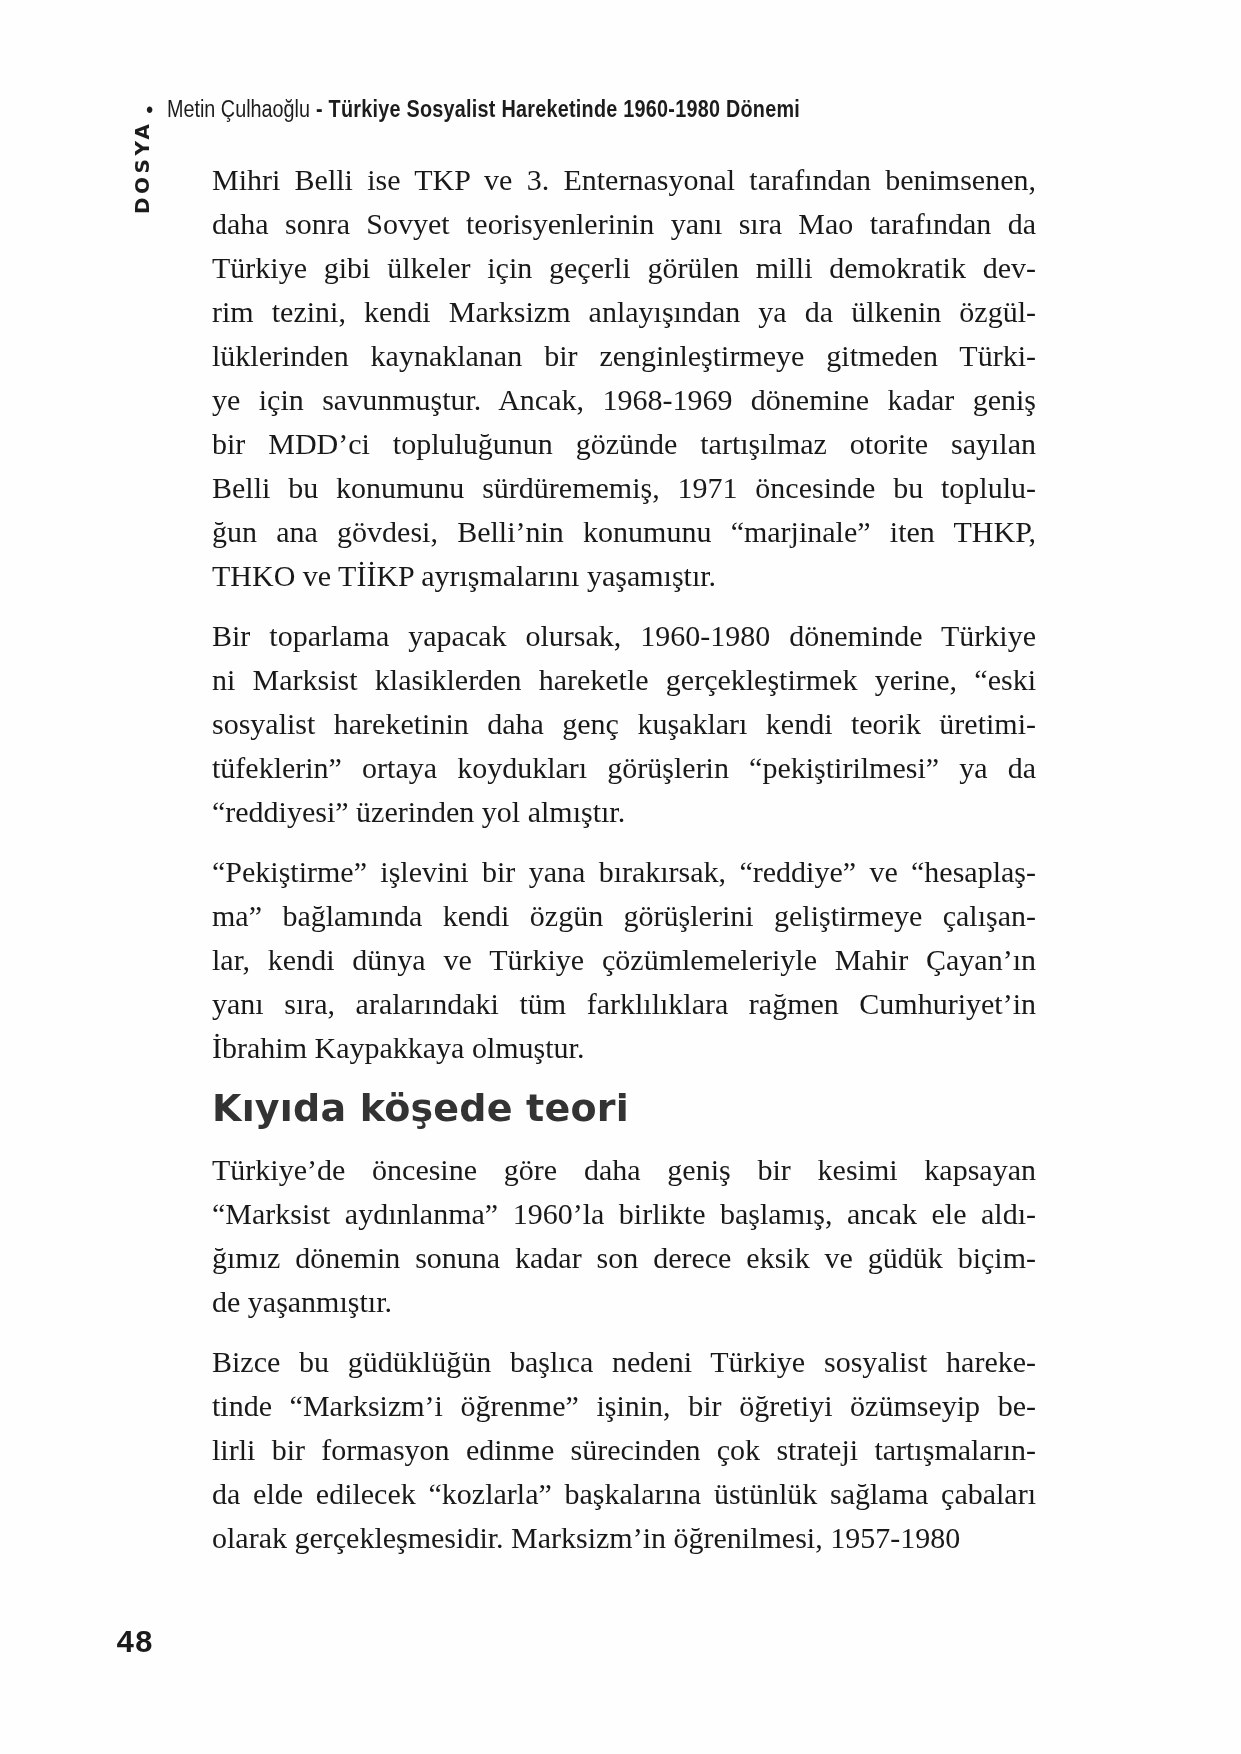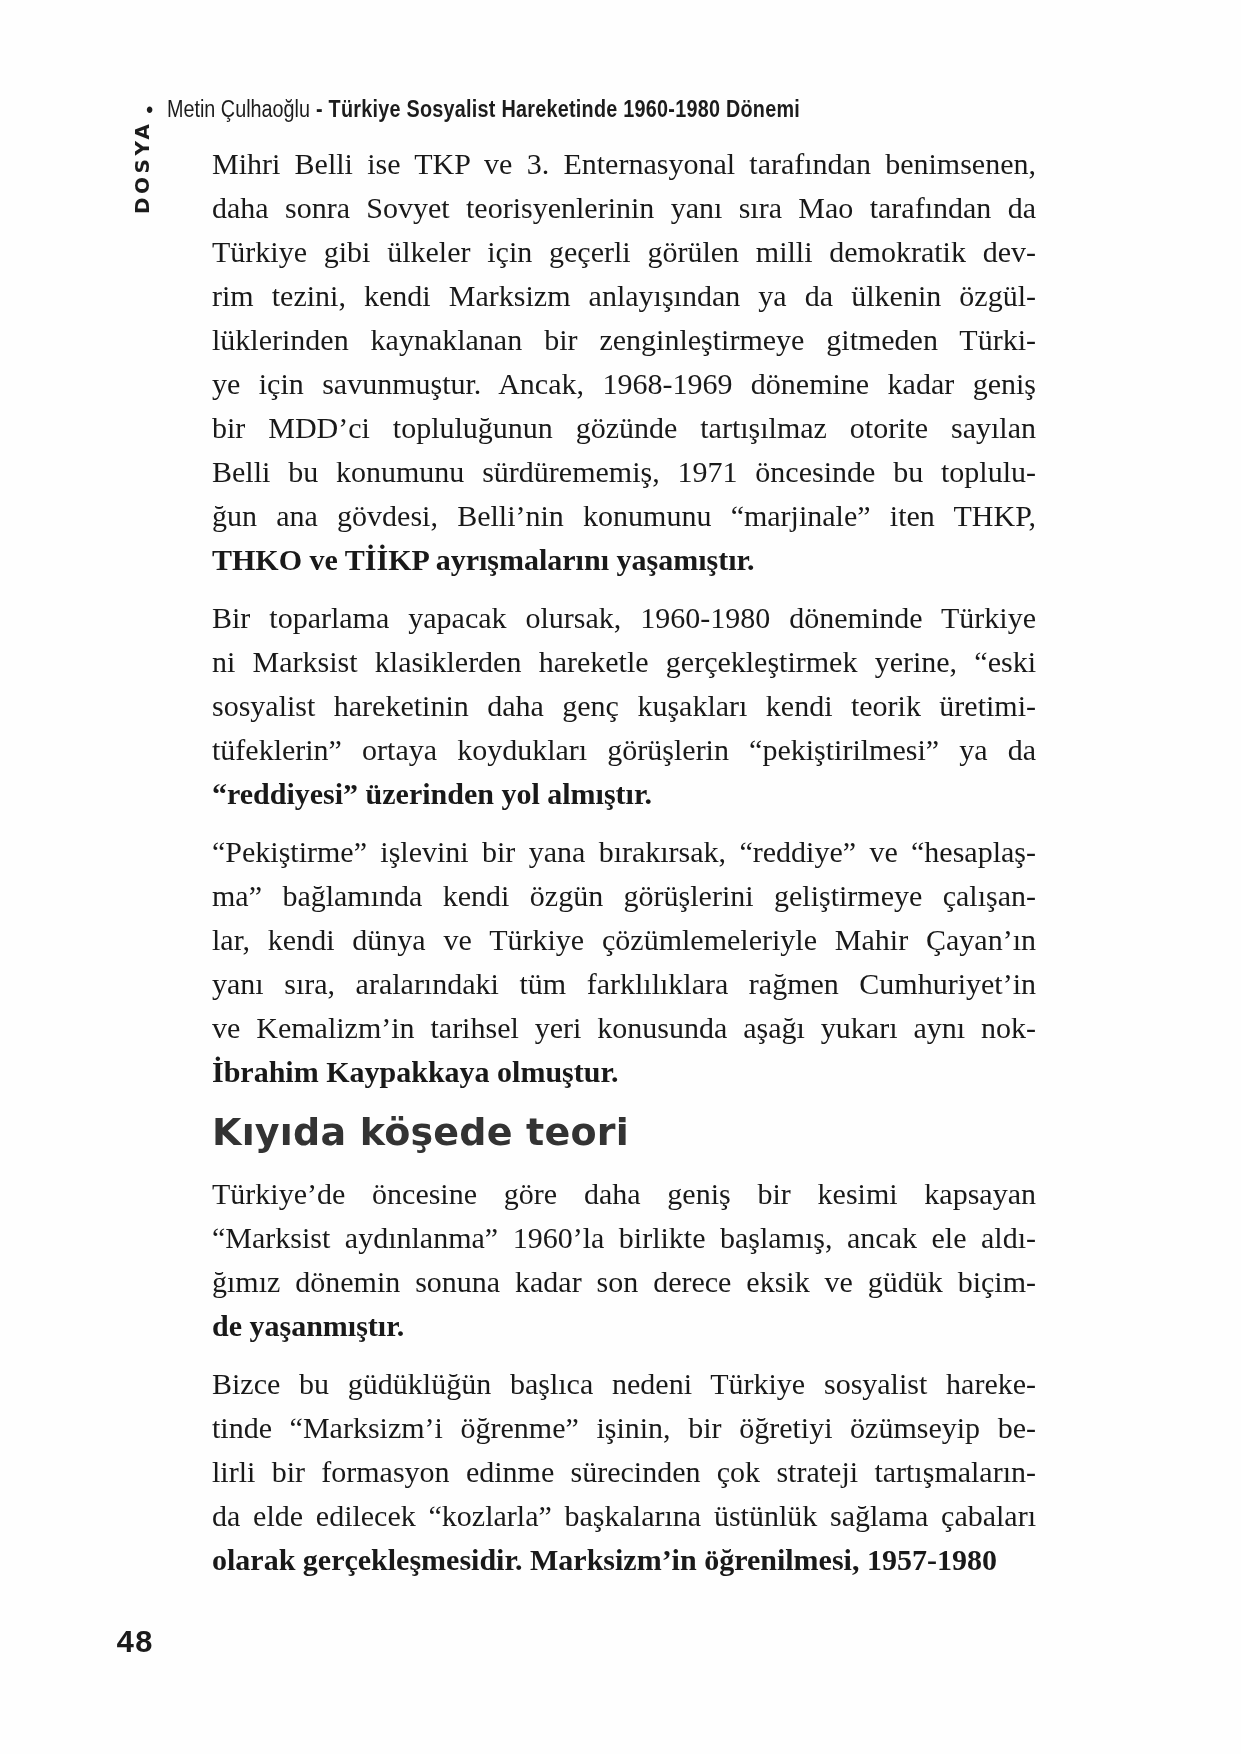--- a/index.html
+++ b/index.html
@@ -56,30 +56,30 @@
 
   
   .content {
     position: absolute;
     left: 212px;
     top: 142px;
     width: 824px;
     font-family: "Liberation Serif", serif;
     color: #191919;
   }
-  .paragraph { margin: 0 0 14px 0; }
+  .paragraph { margin: 16px 0 14px 0; }
   .line {
     font-size: 30px;
     line-height: 44px;
     height: 44px;
     text-align: justify;
     text-align-last: justify;
     white-space: normal;
   }
-  .line.last { text-align-last: left; font-weight: bold; }
+  .line.last { text-align-last: left; }
 
   .section-heading {
     font-family: "DejaVu Sans", sans-serif;
     font-weight: 600;
     font-size: 38px;
     line-height: 48px;
     color: #333333;
     margin: 1px 0 16px 0;
     letter-spacing: 0.2px;
   }
@@ -127,21 +127,20 @@
         <div class="line">ni Marksist klasiklerden hareketle gerçekleştirmek yerine, “eski</div>
         <div class="line">sosyalist hareketinin daha genç kuşakları kendi teorik üretimi-</div>
         <div class="line">tüfeklerin” ortaya koydukları görüşlerin “pekiştirilmesi” ya da</div>
         <div class="line last">“reddiyesi” üzerinden yol almıştır.</div>
       </div>
       <div class="paragraph">
         <div class="line">“Pekiştirme” işlevini bir yana bırakırsak, “reddiye” ve “hesaplaş-</div>
         <div class="line">ma” bağlamında kendi özgün görüşlerini geliştirmeye çalışan-</div>
         <div class="line">lar, kendi dünya ve Türkiye çözümlemeleriyle Mahir Çayan’ın</div>
         <div class="line">yanı sıra, aralarındaki tüm farklılıklara rağmen Cumhuriyet’in</div>
-        <div class="line">ve Kemalizm’in tarihsel yeri konusunda aşağı yukarı aynı nok-</div>
         <div class="line last">İbrahim Kaypakkaya olmuştur.</div>
       </div>
       <h2 class="section-heading">Kıyıda köşede teori</h2>
       <div class="paragraph">
         <div class="line">Türkiye’de öncesine göre daha geniş bir kesimi kapsayan</div>
         <div class="line">“Marksist aydınlanma” 1960’la birlikte başlamış, ancak ele aldı-</div>
         <div class="line">ğımız dönemin sonuna kadar son derece eksik ve güdük biçim-</div>
         <div class="line last">de yaşanmıştır.</div>
       </div>
       <div class="paragraph">

